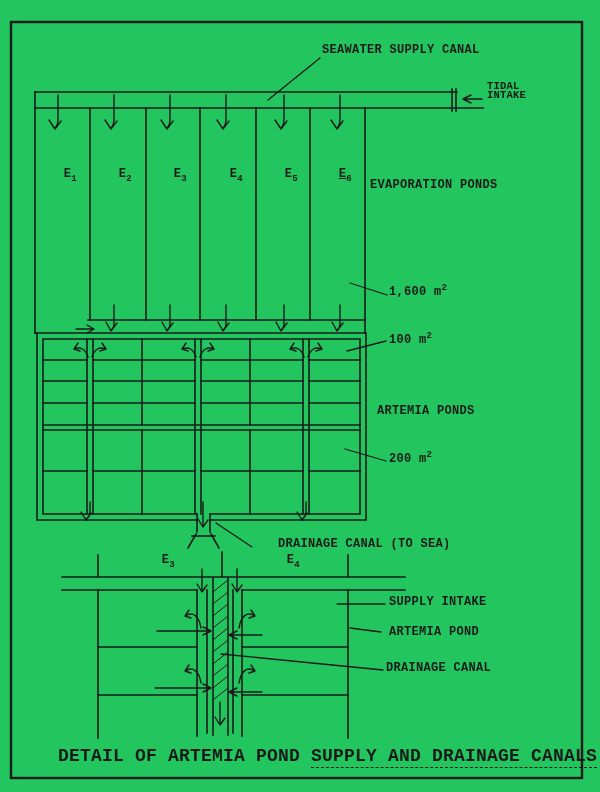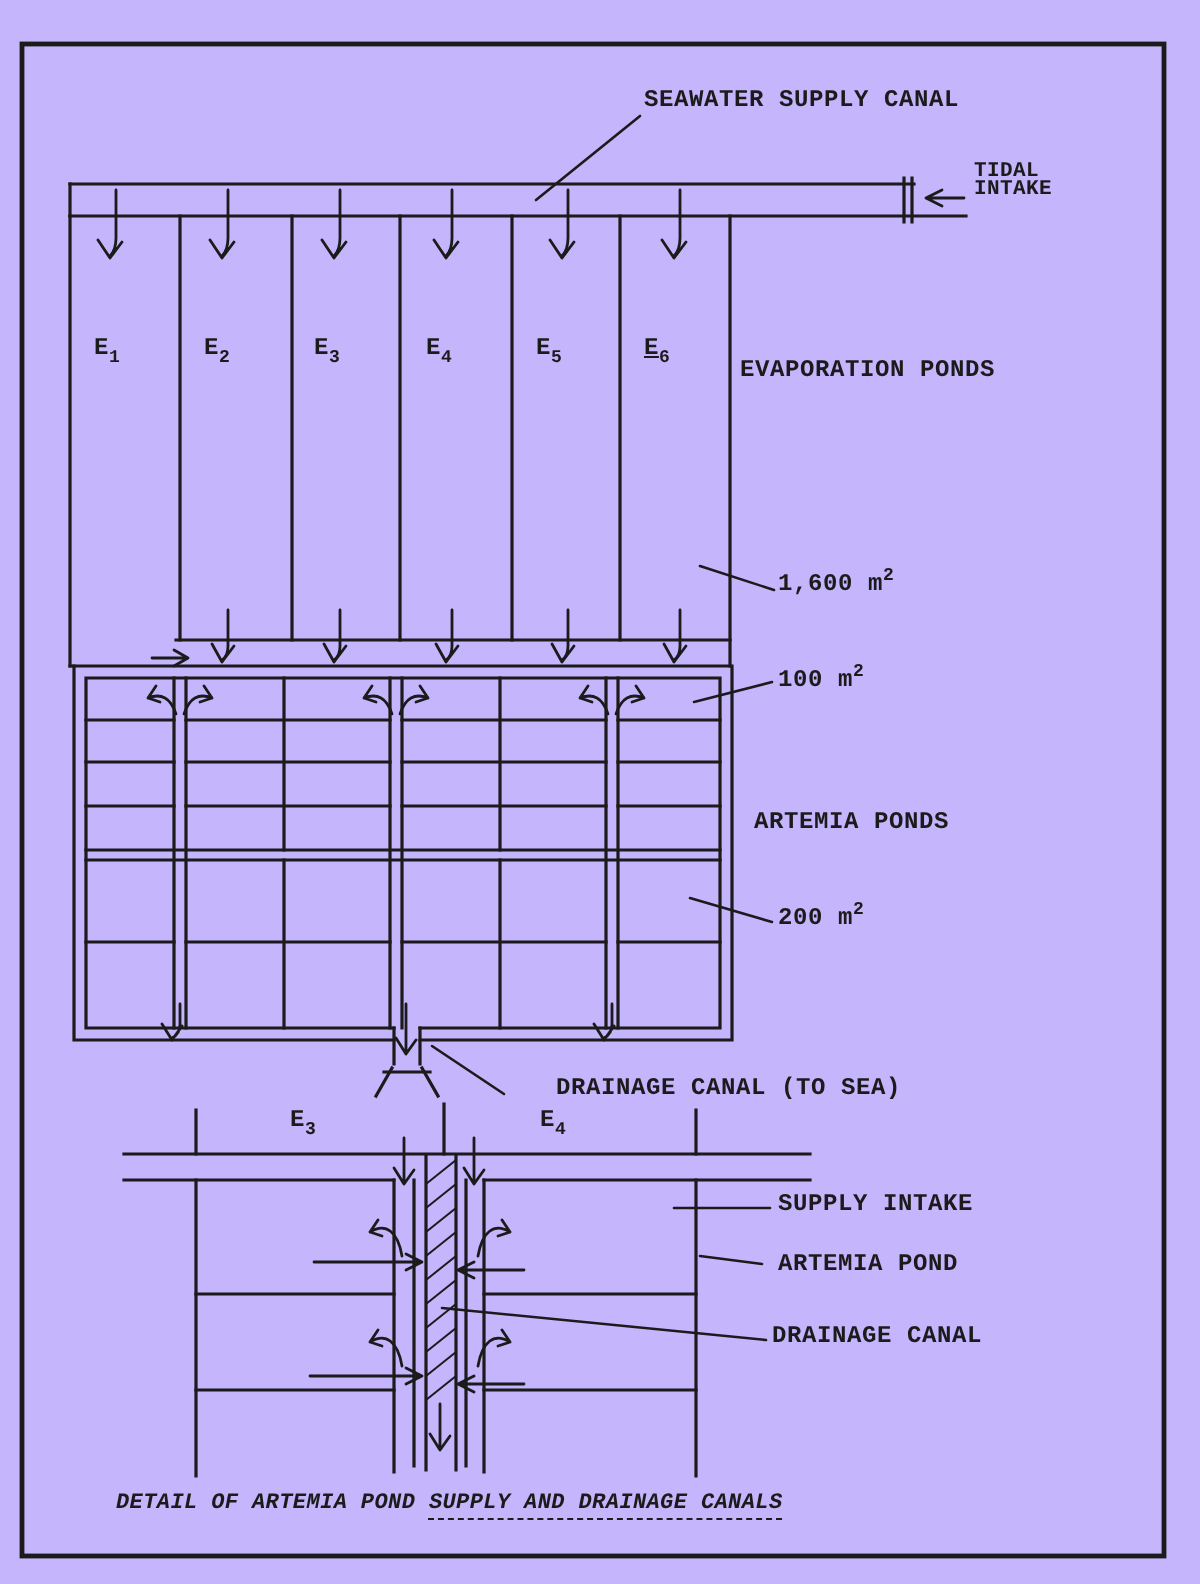--- a/index.html
+++ b/index.html
@@ -1,30 +1,30 @@
 <!DOCTYPE html>
 <html><head>
 <meta charset="utf-8">
 <style>
   html,body{margin:0;padding:0;background:#fff;}
-  .page{position:relative;width:600px;height:792px;background:#c4b5fd;
+  .page{position:relative;width:600px;height:792px;background:#22c55e;
         font-family:"Liberation Mono","DejaVu Sans Mono",monospace;overflow:hidden;}
   svg{position:absolute;left:0;top:0;}
   .ln{stroke:#1b1b1b;stroke-width:1.6;fill:none;stroke-linecap:square;}
   .bd{stroke:#1b1b1b;stroke-width:2.4;fill:none;}
   .ar{stroke:#1b1b1b;stroke-width:1.4;fill:none;stroke-linecap:round;stroke-linejoin:round;}
   .h{stroke:#1b1b1b;stroke-width:1;fill:none;}
   .ld{stroke:#1b1b1b;stroke-width:1.3;fill:none;stroke-linecap:round;}
   .lbl{position:absolute;color:#1b1b1b;font-size:12px;font-weight:700;
        letter-spacing:.3px;white-space:nowrap;line-height:1.15;}
   .lbl sub{font-size:9px;vertical-align:-4px;}
   .lbl sup{font-size:9px;vertical-align:5px;}
-  .center{text-align:left;}
+  .center{text-align:right;}
   .tidal{font-size:10.5px;line-height:9px;letter-spacing:.2px;}
-  .caption{font-style:italic;font-size:11px;font-weight:700;letter-spacing:.2px;}
+  .caption{font-size:18px;font-weight:700;letter-spacing:.2px;}
   .caption .u{border-bottom:1.6px dashed #1b1b1b;padding-bottom:1px;}
 </style>
 </head>
 <body>
 
 <div class="page">
 
   <svg width="600" height="792" viewBox="0 0 600 792">
 
     <rect x="11" y="22" width="571" height="756" class="bd"></rect>

